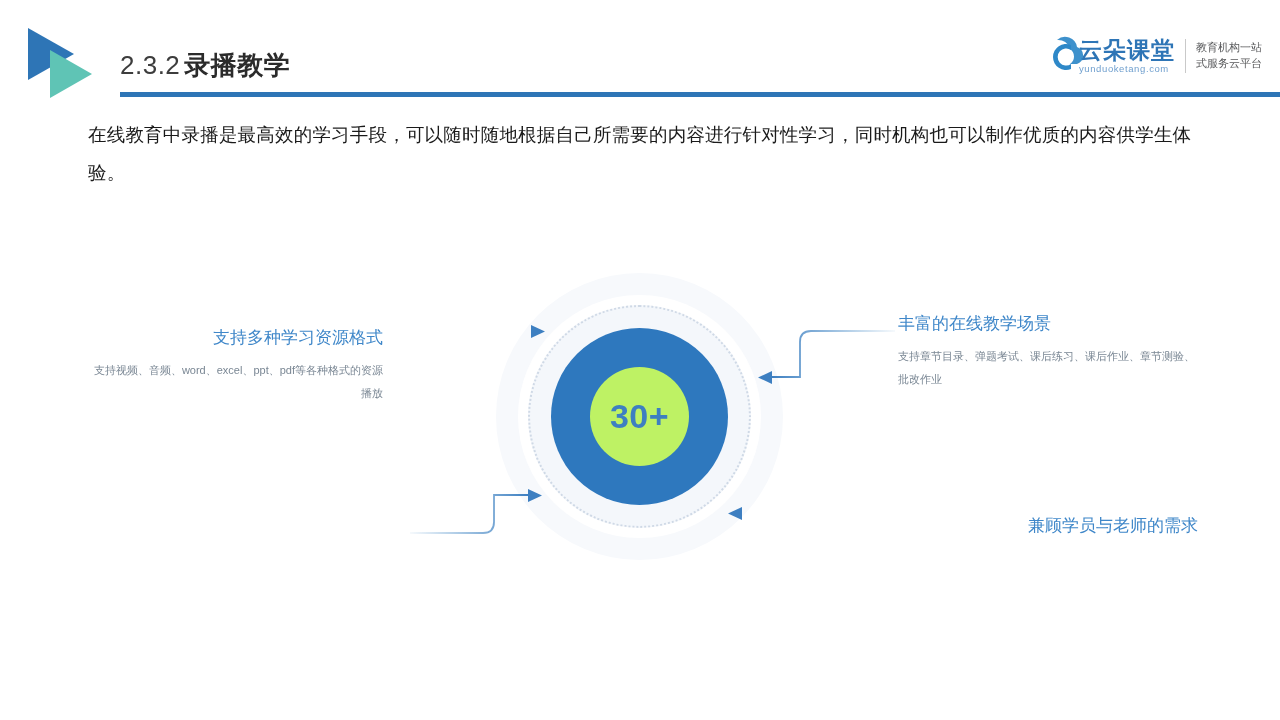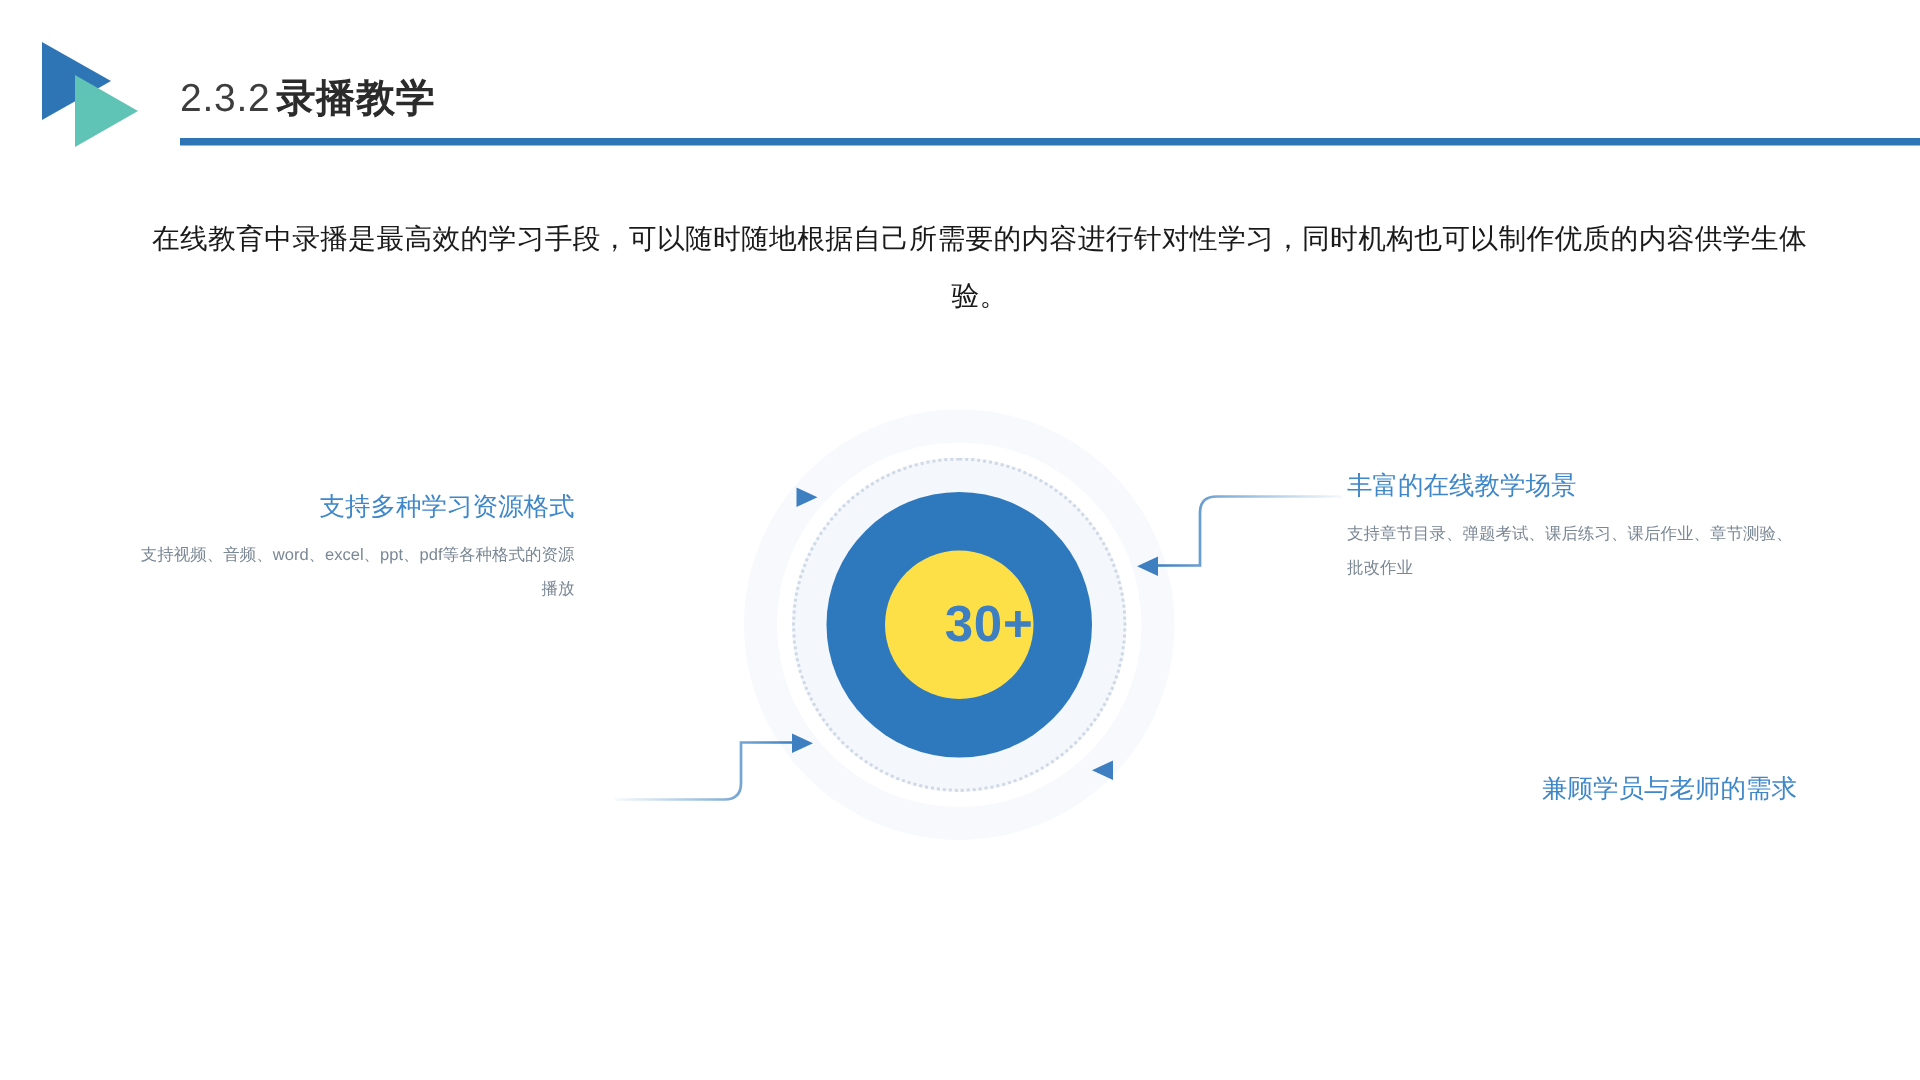--- a/index.html
+++ b/index.html
@@ -121,27 +121,26 @@
     font-size: 11px;
     color: #58595b;
     line-height: 1.45;
     white-space: nowrap;
   }
 
   
   .intro {
     position: absolute;
     left: 88px;
-    top: 140px;
+    top: 116px;
     width: 1130px;
     font-size: 18.5px;
     line-height: 38px;
     color: #1a1a1a;
     letter-spacing: 0.2px;
-    text-align: center;
   }
 
   
   .circle-halo {
     position: absolute;
     left: 496px; top: 273px;
     width: 287px; height: 287px;
     border-radius: 50%;
     background: #f7f9fc;
   }
@@ -166,24 +165,24 @@
     left: 551px; top: 328px;
     width: 177px; height: 177px;
     border-radius: 50%;
     background: #2E78BE;
   }
   .circle-inner {
     position: absolute;
     left: 590px; top: 367px;
     width: 99px; height: 99px;
     border-radius: 50%;
-    background: #fde047;
+    background: #bef264;
     display: flex;
     align-items: center;
-    justify-content: flex-end;
+    justify-content: center;
   }
   .circle-count {
     font-size: 34px;
     font-weight: bold;
     color: #3d7fc1;
     letter-spacing: 0.5px;
   }
 
   
   .connectors {
@@ -226,20 +225,37 @@
     <span class="tri tri-blue"></span>
     <span class="tri tri-teal"></span>
   </div>
 
   <div class="page-title">
     <span class="num">2.3.2</span><span class="name">录播教学</span>
   </div>
 
   <div class="title-rule"></div>
 
+  <div class="brand">
+    <div class="brand-cloud">
+      <svg width="46" height="40" viewBox="0 0 46 40">
+        <path d="M34 9 A13 13 0 1 0 34 33 L34 28 A8.5 8.5 0 1 1 34 14 Z" fill="#2E88C8"></path>
+        <path d="M20 4 A12 12 0 0 1 40 11 A9 9 0 0 1 40 28 L33 28 A9 9 0 0 0 33 13 A12 12 0 0 0 20 4 Z" fill="#2E88C8" opacity="0.92"></path>
+      </svg>
+    </div>
+    <div class="brand-words">
+      <div class="brand-name">云朵课堂</div>
+      <div class="brand-url">yunduoketang.com</div>
+    </div>
+    <div class="brand-div"></div>
+    <div class="brand-tag">
+      <div>教育机构一站</div>
+      <div>式服务云平台</div>
+    </div>
+  </div>
 </div>
 
 <div class="intro">在线教育中录播是最高效的学习手段，可以随时随地根据自己所需要的内容进行针对性学习，同时机构也可以制作优质的内容供学生体验。</div>
 
 <div>
 
   <div class="circle-halo"></div>
   <div class="circle-halo2"></div>
   <div class="circle-dotted"></div>
   <div class="circle-ring"></div>

